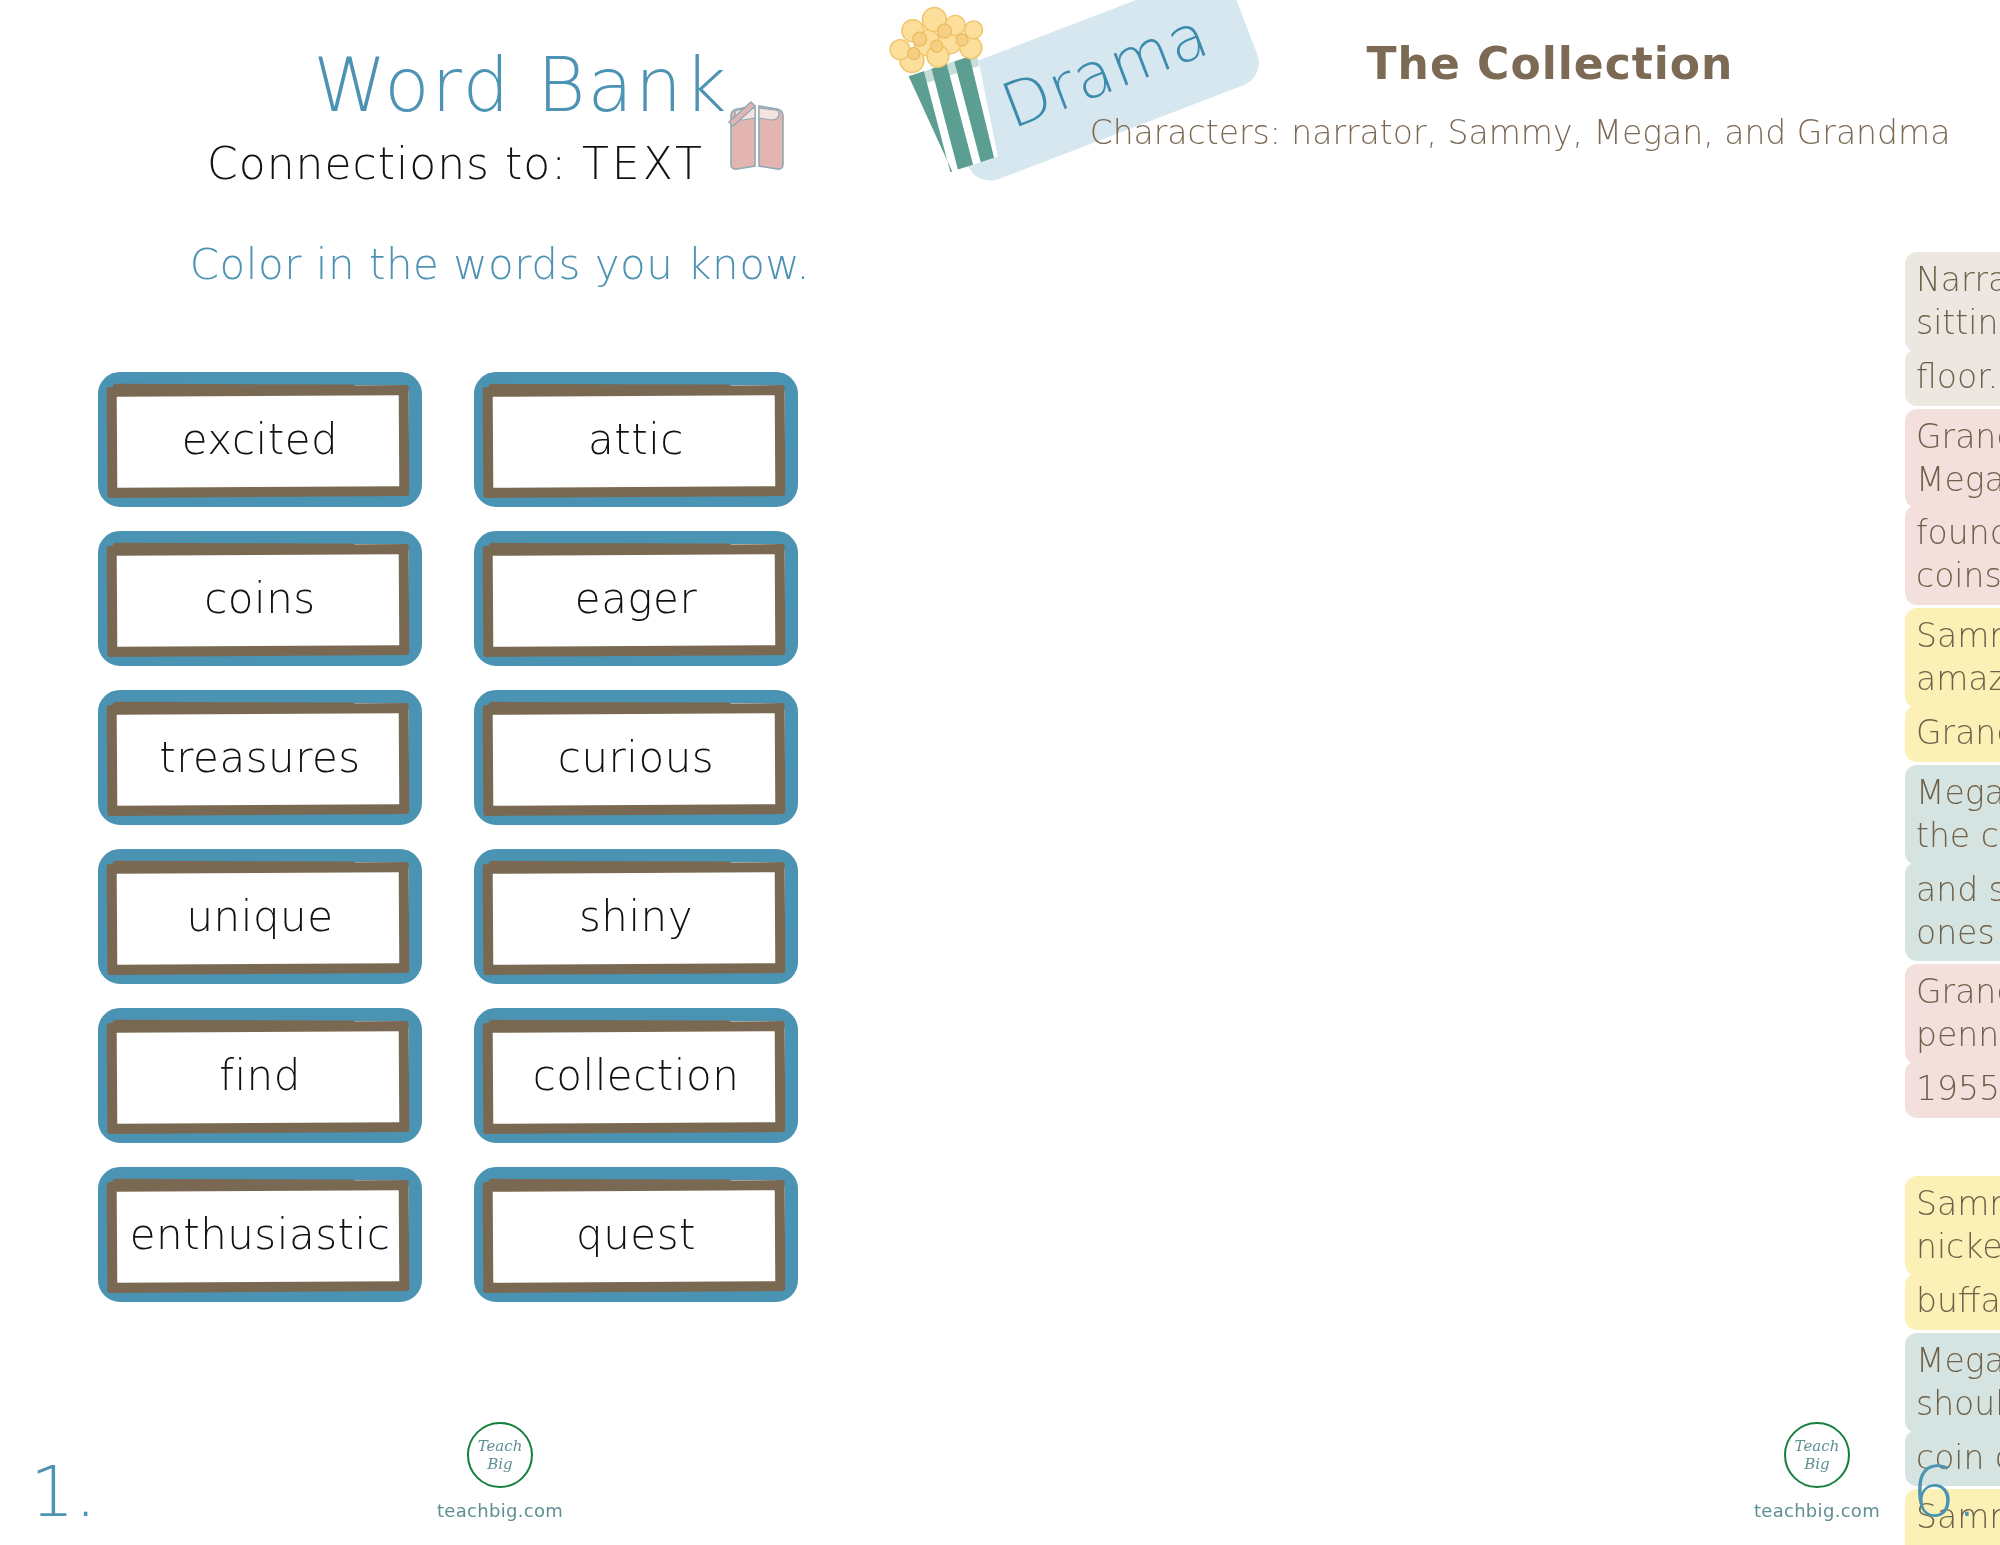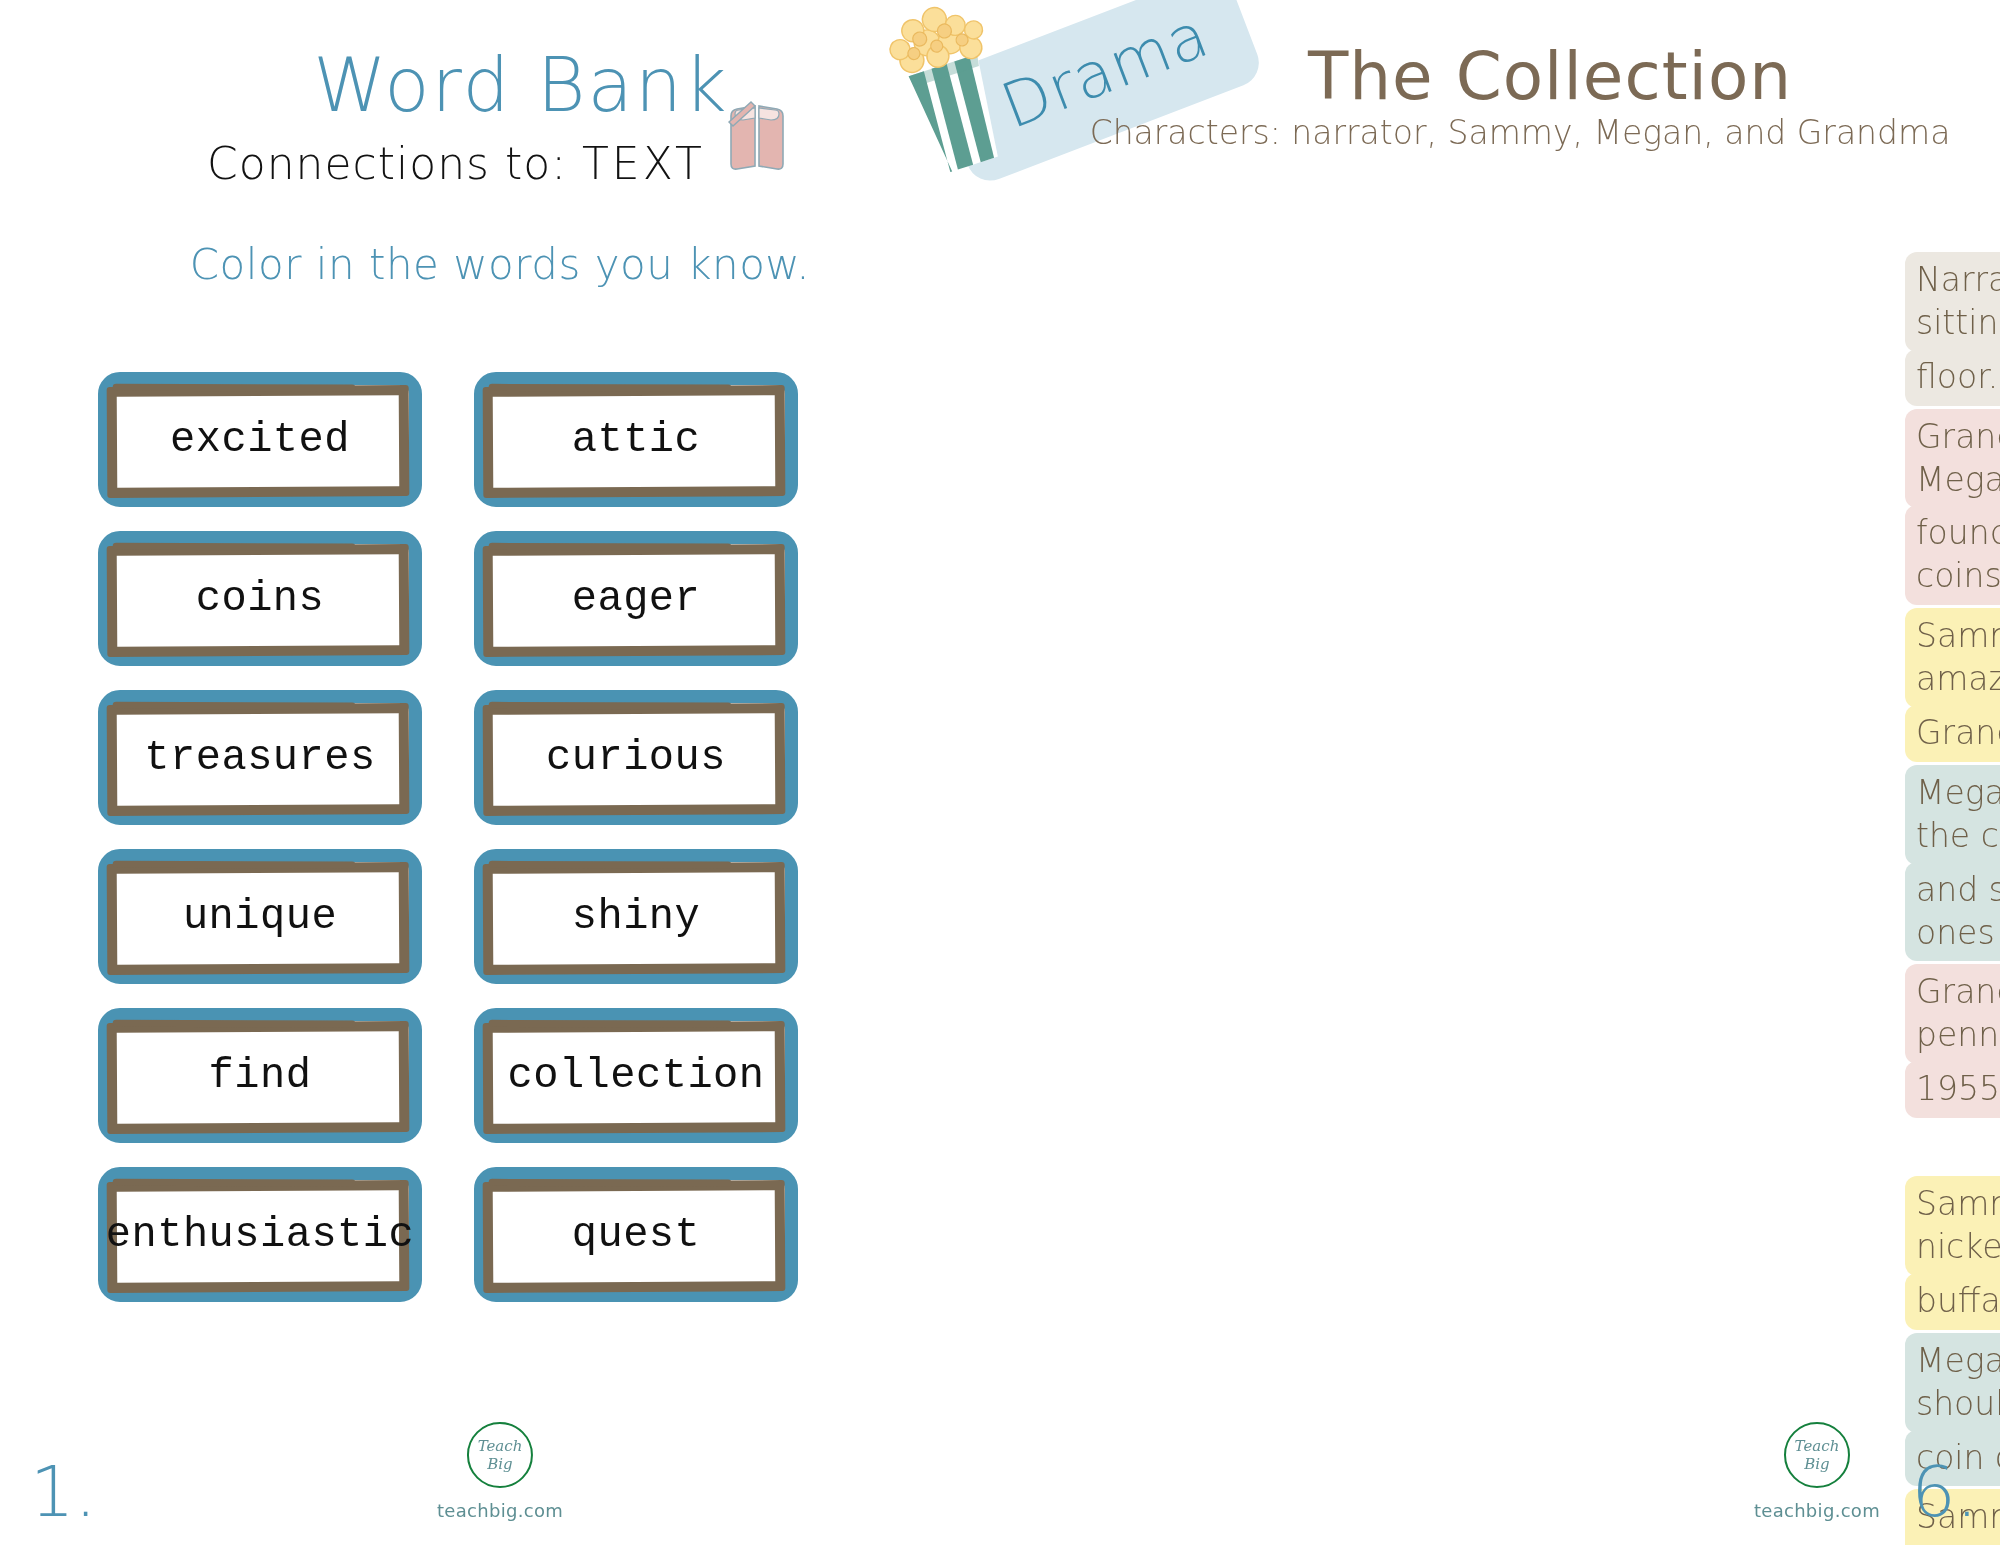--- a/index.html
+++ b/index.html
@@ -32,21 +32,21 @@
   .wb-instr{
     position:absolute;left:0;right:0;top:240px;text-align:center;
     font-size:42px;font-weight:300;color:#4d93b4;letter-spacing:.5px;
   }
 
   .word-grid{
     position:absolute;left:98px;top:372px;width:700px;
     display:grid;grid-template-columns:1fr 1fr;
     column-gap:52px;row-gap:24px;
   }
-  .wbox{position:relative;height:135px;font-family:Liberation Mono, monospace;}
+  .wbox{position:relative;height:135px;}
   .wbox .outer{
     position:absolute;inset:0;
     border:13px solid #4a93b3;border-radius:22px;
     box-sizing:border-box;background:#fff;
   }
   .wbox .inner{
     position:absolute;left:9px;top:14px;right:13px;bottom:10px;
     border:10px solid #7a6952;background:#ffffff;
     box-sizing:border-box;
     transform:rotate(-0.35deg);
@@ -70,21 +70,21 @@
   .drama-text{
     position:absolute;left:-45px;top:34px;width:300px;
     transform:rotate(-21deg);
     text-align:center;font-size:62px;font-weight:300;color:#3d8cae;
     letter-spacing:1px;
   }
   .popcorn{position:absolute;left:-130px;top:-8px;width:160px;height:190px;}
 
   .rt-title{
     position:absolute;left:120px;right:20px;top:38px;text-align:center;
-    font-size:66px;font-weight:400;color:#7c6a55;letter-spacing:1px;
+    font-size:44px;font-weight:700;color:#7c6a55;letter-spacing:1px;
   }
   .rt-chars{
     position:absolute;left:60px;right:20px;top:112px;text-align:center;
     font-size:33px;font-weight:300;color:#7c6a55;line-height:1.28;
   }
   .scene-head{
     text-align:center;font-size:42px;font-weight:300;letter-spacing:.5px;
     margin:2px 0 6px 0;
   }
   .scene-1{color:#4d93b4;}

